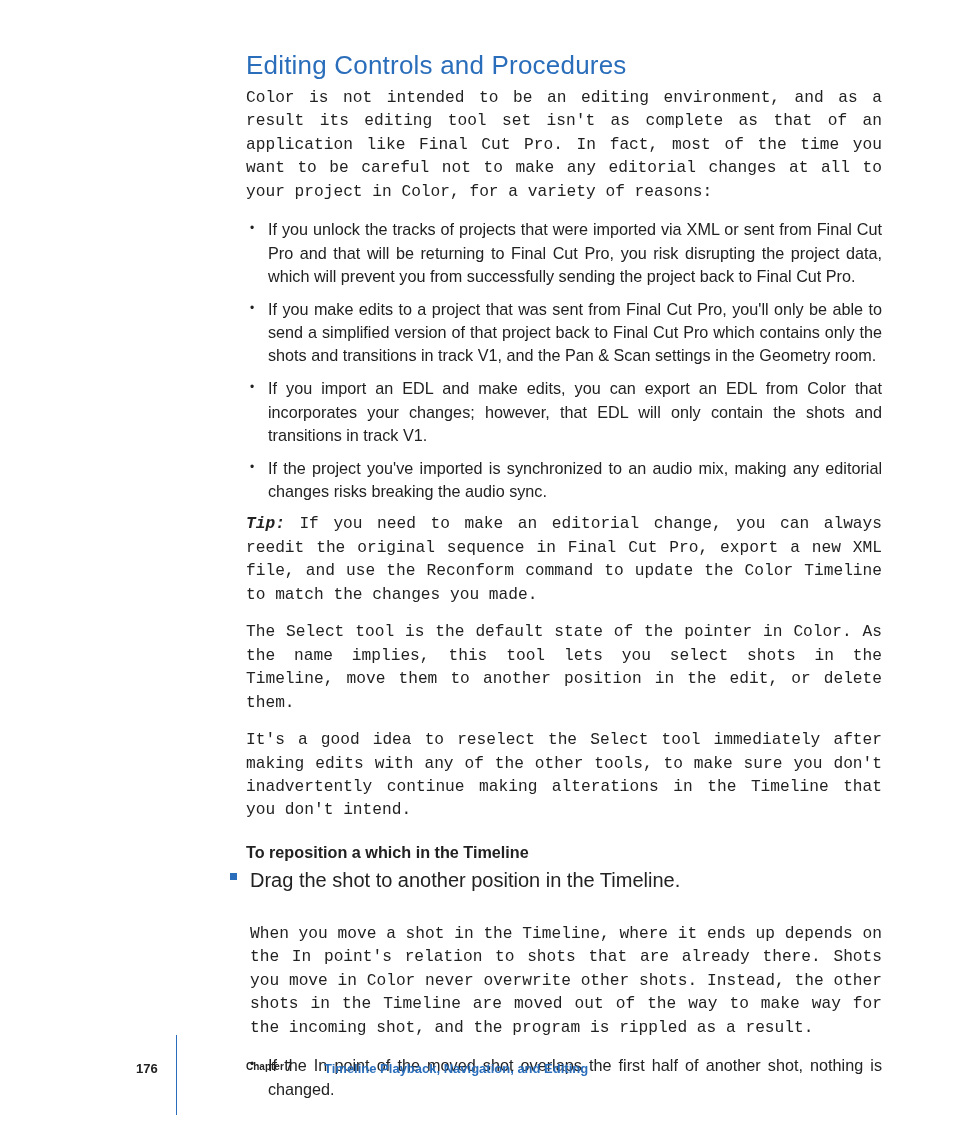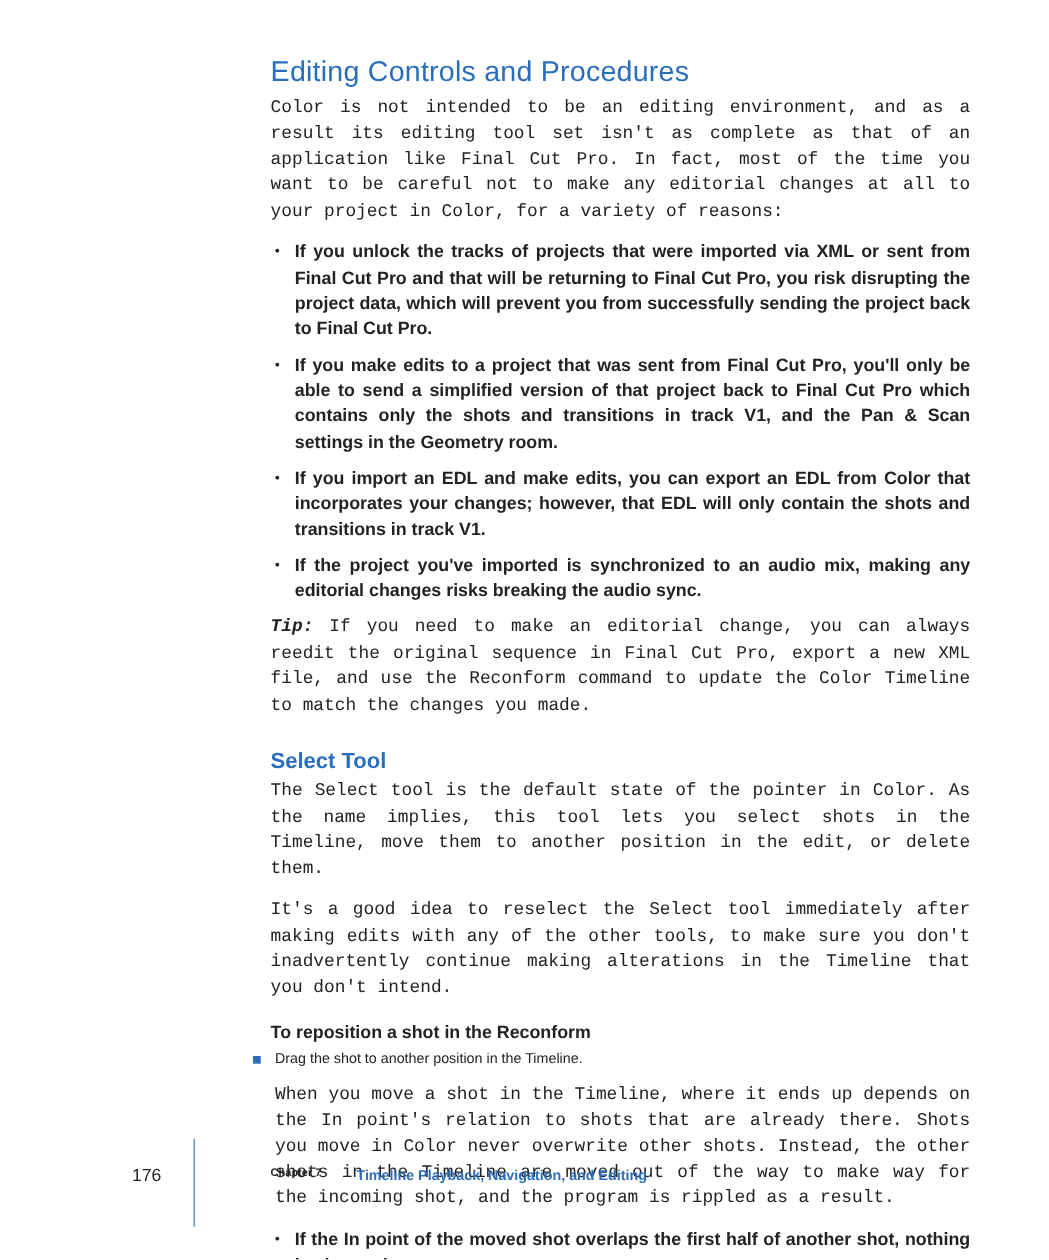--- a/index.html
+++ b/index.html
@@ -43,21 +43,20 @@
     margin: 0 0 14px 0;
     color: #222;
     text-align: justify;
     font-family: Liberation Mono, monospace;
   }
   .intro { margin-bottom: 14px; }
   ul.dot {
     list-style: none;
     padding: 0;
     margin: 0 0 10px 0;
-    font-weight: bold;
   }
   ul.dot > li {
     position: relative;
     padding-left: 22px;
     font-size: 16.2px;
     line-height: 1.43;
     margin-bottom: 10px;
     color: #222;
     text-align: justify;
   }
@@ -71,23 +70,23 @@
     line-height: 1.8;
   }
   ul.square {
     list-style: none;
     padding: 0;
     margin: 0 0 6px 0;
   }
   ul.square > li {
     position: relative;
     padding-left: 22px;
-    font-size: 13px;
+    font-size: 20px;
     line-height: 1.45;
-    margin-bottom: 12px;
+    margin-bottom: 28px;
     color: #222;
     text-align: left;
   }
   ul.square > li::before {
     content: "";
     position: absolute;
     left: 2px;
     top: 7px;
     width: 7px;
     height: 7px;
@@ -108,24 +107,24 @@
   }
   .footer {
     position: absolute;
     left: 0;
     bottom: 54px;
     width: 954px;
     height: 30px;
   }
   .footer .page-num {
     position: absolute;
-    left: 120px;
+    left: 136px;
     top: 0;
-    font-size: 16px;
-    font-weight: 400;
+    font-size: 13px;
+    font-weight: 700;
     color: #222;
   }
   .footer .chap {
     position: absolute;
     left: 246px;
     top: 0;
     font-size: 10px;
     font-weight: 700;
     color: #222;
   }
@@ -160,25 +159,24 @@
       <li>If you make edits to a project that was sent from Final Cut Pro, you'll only be able to send a simplified version of that project back to Final Cut Pro which contains only the shots and transitions in track V1, and the Pan &amp; Scan settings in the Geometry room.</li>
       <li>If you import an EDL and make edits, you can export an EDL from Color that incorporates your changes; however, that EDL will only contain the shots and transitions in track V1.</li>
       <li>If the project you've imported is synchronized to an audio mix, making any editorial changes risks breaking the audio sync.</li>
     </ul>
 
 
     <p>
       <span class="tip-label">Tip:</span><span>  If you need to make an editorial change, you can always reedit the original sequence in Final Cut Pro, export a new XML file, and use the Reconform command to update the Color Timeline to match the changes you made.</span>
     </p>
 
-    <h2>Select Tool</h2>
     <p>The Select tool is the default state of the pointer in Color. As the name implies, this tool lets you select shots in the Timeline, move them to another position in the edit, or delete them.</p>
     <p>It's a good idea to reselect the Select tool immediately after making edits with any of the other tools, to make sure you don't inadvertently continue making alterations in the Timeline that you don't intend.</p>
 
-    <div class="step-title">To reposition a shot in the Reconform</div>
+    <div class="step-title">To reposition a which in the Timeline</div>
 
     <ul class="square neg">
       <li>Drag the shot to another position in the Timeline.</li>
     </ul>
 
     <p class="indent-para">When you move a shot in the Timeline, where it ends up depends on the In point's relation to shots that are already there. Shots you move in Color never overwrite other shots. Instead, the other shots in the Timeline are moved out of the way to make way for the incoming shot, and the program is rippled as a result.</p>
 
     <ul class="dot">
       <li>If the In point of the moved shot overlaps the first half of another shot, nothing is changed.</li>
     </ul>

